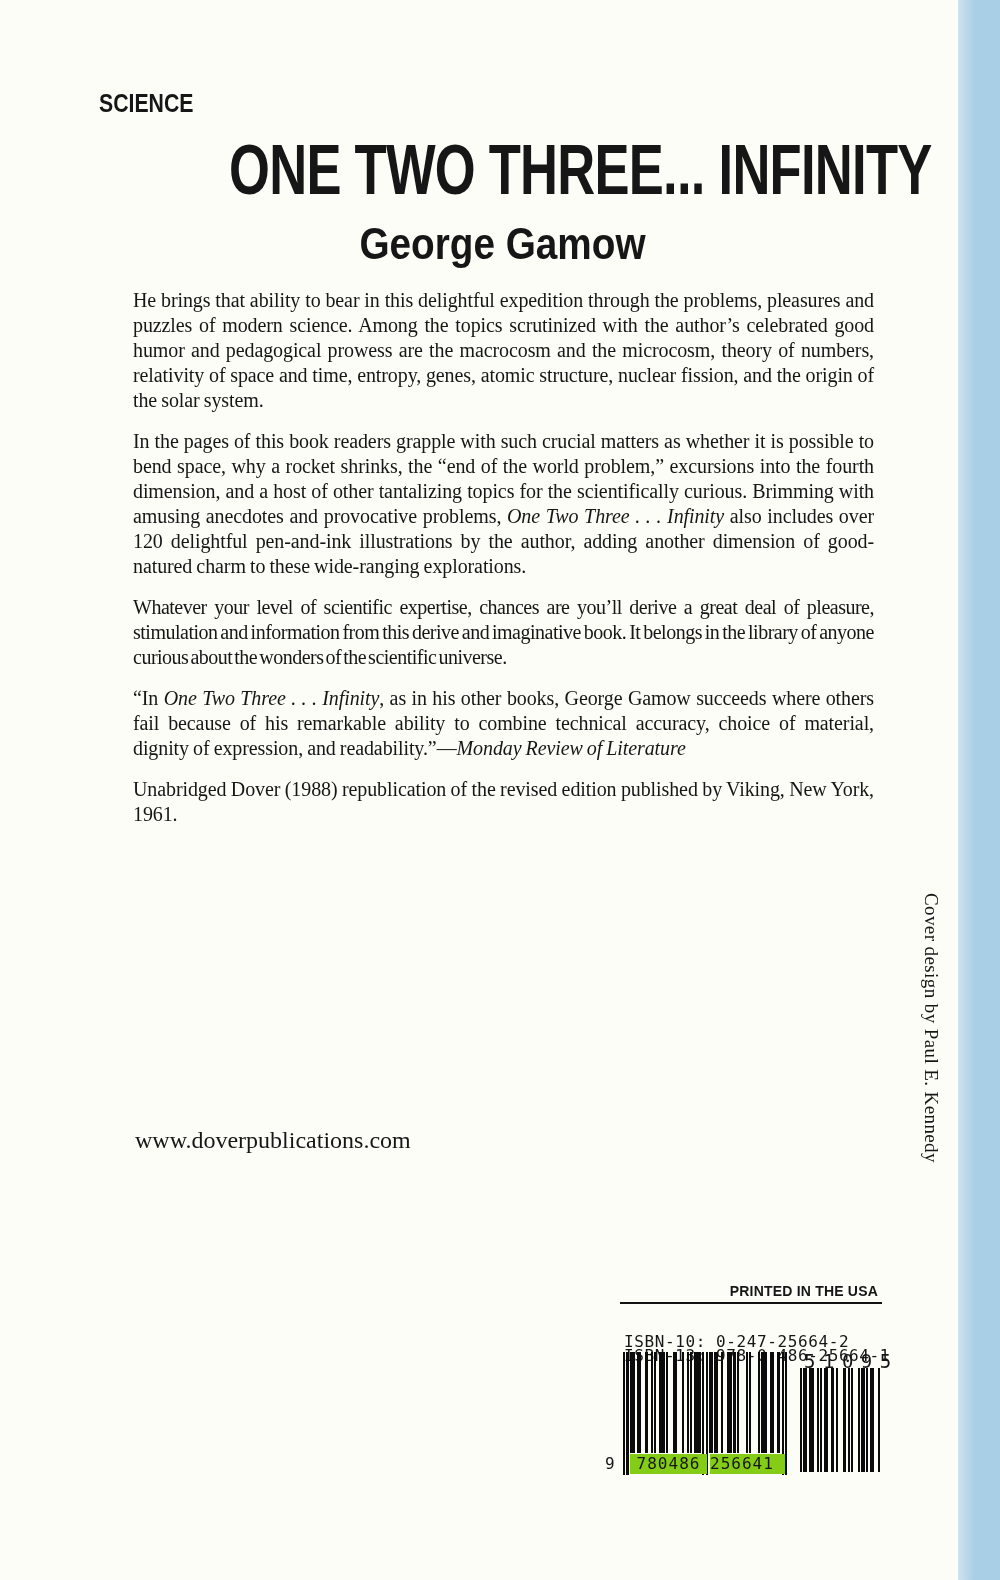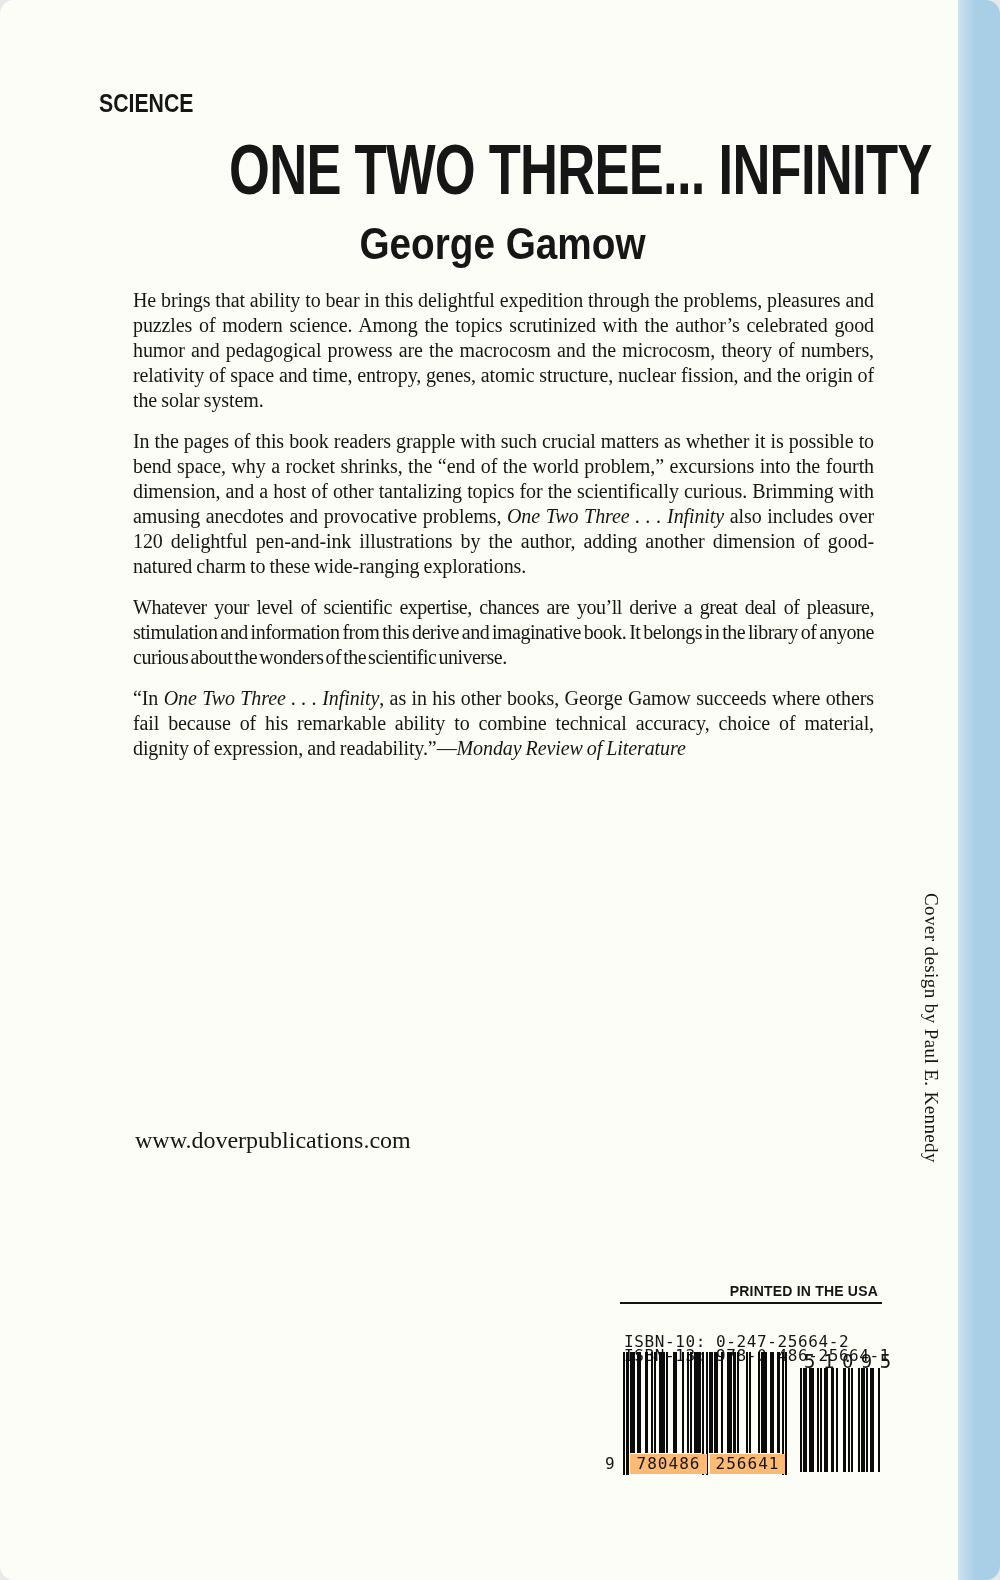--- a/index.html
+++ b/index.html
@@ -1,19 +1,19 @@
 <!DOCTYPE html>
 <html><head>
 <meta charset="utf-8">
 <style>
   html,body { margin:0; padding:0; background:#e8e8e8; }
   .page {
     position:relative; width:1000px; height:1580px;
     background:#fdfdf7; overflow:hidden;
-    font-family:"Liberation Serif", serif; color:#161616;border-radius:14px;
+    font-family:"Liberation Serif", serif; color:#161616;
   }
   .spine {
     position:absolute; right:0; top:0; width:42px; height:100%;
     background:linear-gradient(to right, #cfe2ef 0%, #a8cfe6 40%);
   }
   .category {
     position:absolute; left:99px; top:88px;
     font-family:"Liberation Sans", sans-serif; font-weight:700; font-size:25px;
     transform:scaleX(0.85); transform-origin:left center; white-space:nowrap; line-height:1.2;
   }
@@ -50,25 +50,25 @@
     position:absolute; left:624px; font-family:"DejaVu Sans Mono", monospace;
     font-size:16px; letter-spacing:0.6px; white-space:nowrap;
   }
   .isbn13 { top:1310px;margin-top:36px; }
   .isbn10 { top:1332px; }
   .bc-main { position:absolute; left:623px; top:1352px; width:164px; height:126px; }
   .bc-supp { position:absolute; left:800px; top:1368px; width:80px; height:105px; }
   .bars { position:absolute; inset:0; }
   .bc-digit {
     position:absolute; top:102px; font-family:"DejaVu Sans Mono", monospace;
-    font-size:16px; line-height:20px; background:#fdba74;
+    font-size:16px; line-height:20px; background:#84cc16;
   }
   .bc-9  { left:-18px; background:transparent; }
   .bc-g1 { left:7px;  width:77px; text-align:center; letter-spacing:1px; }
-  .bc-g2 { left:87px; width:75px; text-align:center; letter-spacing:1px; }
+  .bc-g2 { left:87px; width:75px; letter-spacing:1px; }
   .supp-digits {
     position:absolute; left:801px; top:1350px; width:90px;
     font-family:"DejaVu Sans Mono", monospace; font-size:19px; letter-spacing:7.5px; text-indent:3px;
   }
 </style>
 </head>
 <body>
 
 <div class="page">
 
@@ -78,20 +78,21 @@
 
   <div class="title">ONE TWO THREE... INFINITY</div>
 
   <div class="author">George Gamow</div>
 
   <div class="textcol">
     <p>He brings that ability to bear in this delightful expedition through the problems, pleasures and puzzles of modern science. Among the topics scrutinized with the author’s celebrated good humor and pedagogical prowess are the macrocosm and the microcosm, theory of numbers, relativity of space and time, entropy, genes, atomic structure, nuclear fission, and the origin of the solar system.</p>
     <p><span>In the pages of this book readers grapple with such crucial matters as whether it is possible to bend space, why a rocket shrinks, the “end of the world problem,” excursions into the fourth dimension, and a host of other tantalizing topics for the scientifically curious. Brimming with amusing anecdotes and provocative problems, </span><em>One Two Three . . . Infinity</em><span> also includes over 120 delightful pen-and-ink illustrations by the author, adding another dimension of good-natured charm to these wide-ranging explorations.</span></p>
     <p class="tight">Whatever your level of scientific expertise, chances are you’ll derive a great deal of pleasure, stimulation and information from this derive and imaginative book. It belongs in the library of anyone curious about the wonders of the scientific universe.</p>
     <p><span>“In </span><em>One Two Three . . . Infinity</em><span>, as in his other books, George Gamow succeeds where others fail because of his remarkable ability to combine technical accuracy, choice of material, dignity of expression, and readability.”—</span><em>Monday Review of Literature</em></p>
+    <p>Unabridged Dover (1988) republication of the revised edition published by Viking, New York, 1961.</p>
   </div>
 
   <div class="dover-line2">www.doverpublications.com</div>
 
   <div class="credit">Cover design by Paul E. Kennedy</div>
 
   <div class="printed">PRINTED IN THE USA</div>
   <div class="rule"></div>
   <div class="isbn isbn13">ISBN-13: 978-0-486-25664-1</div>
   <div class="isbn isbn10">ISBN-10: 0-247-25664-2</div>

